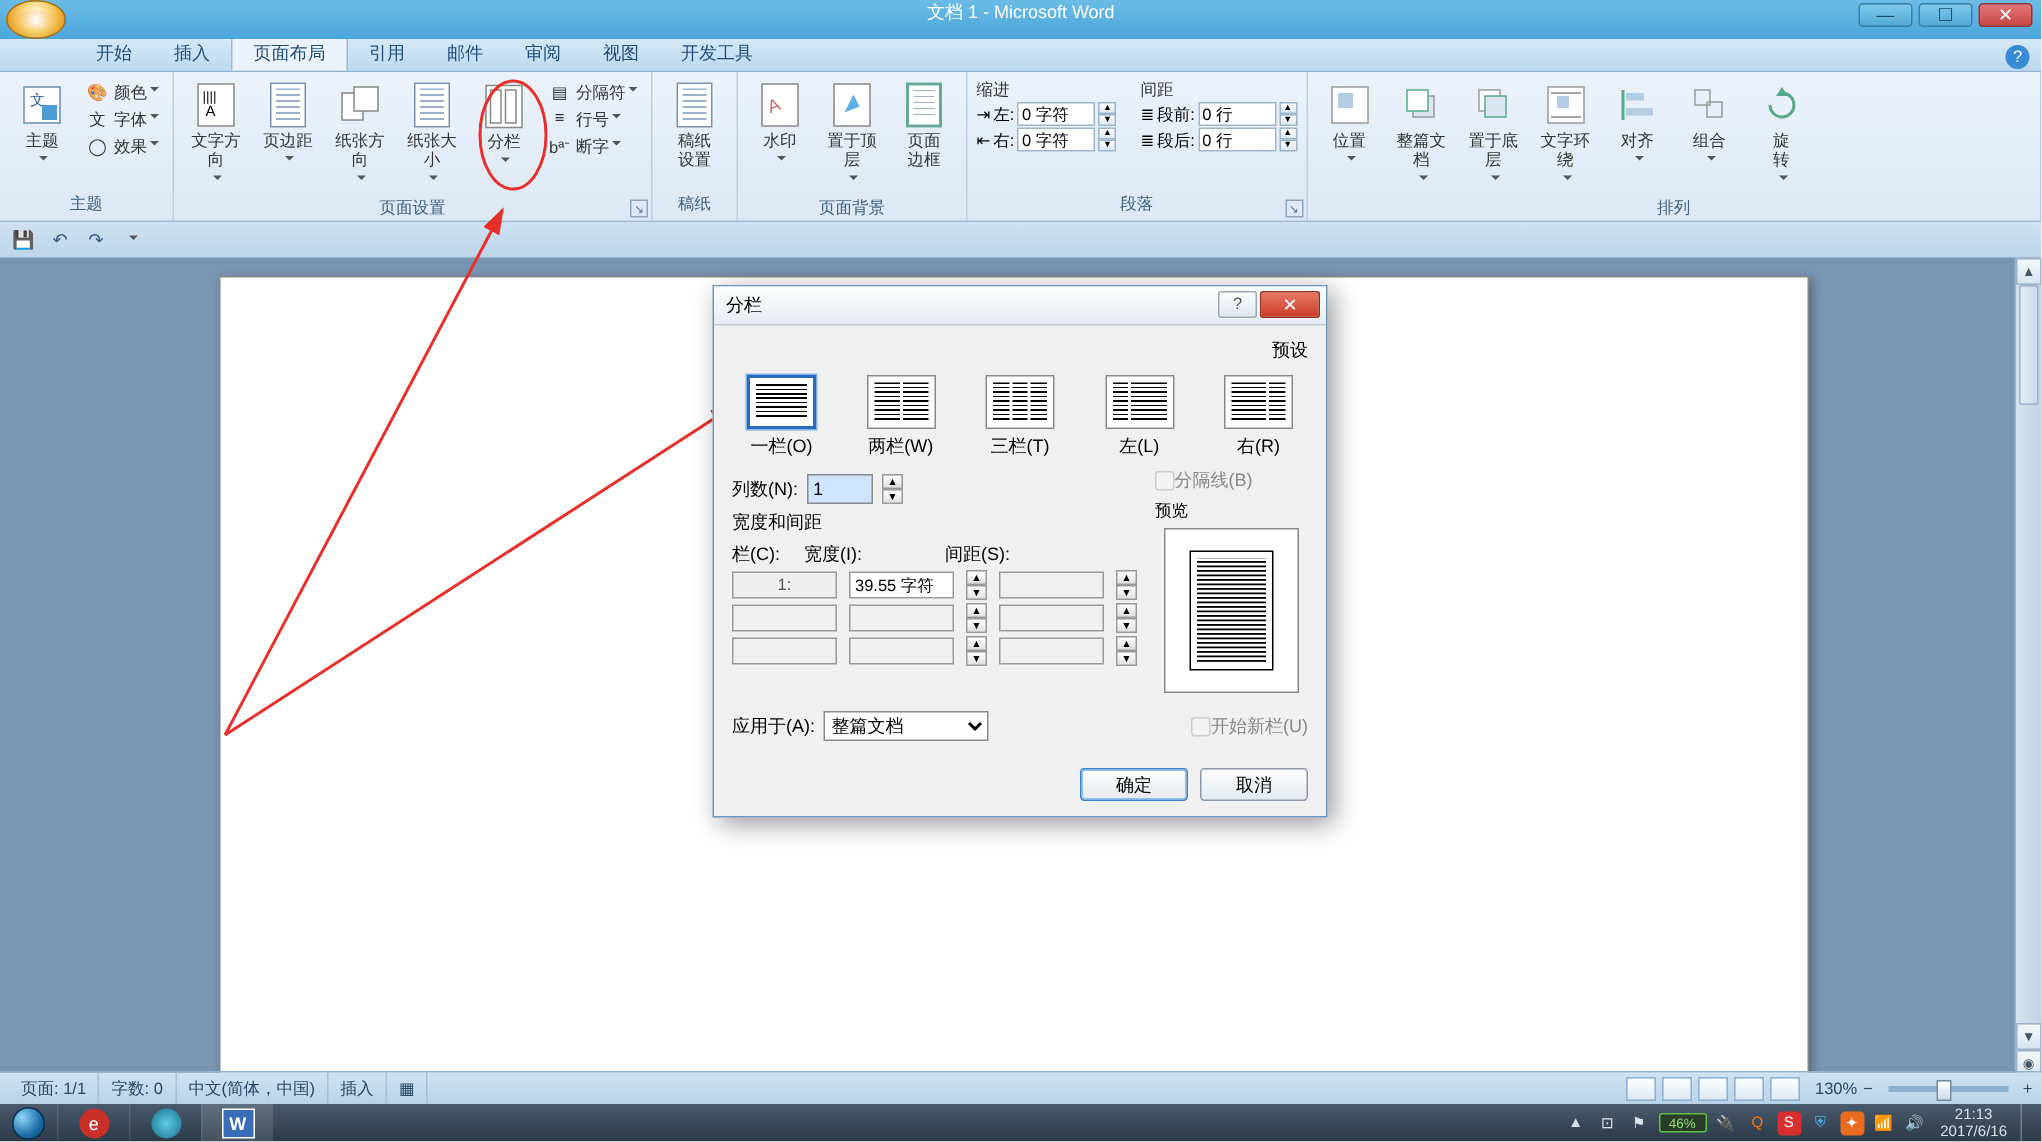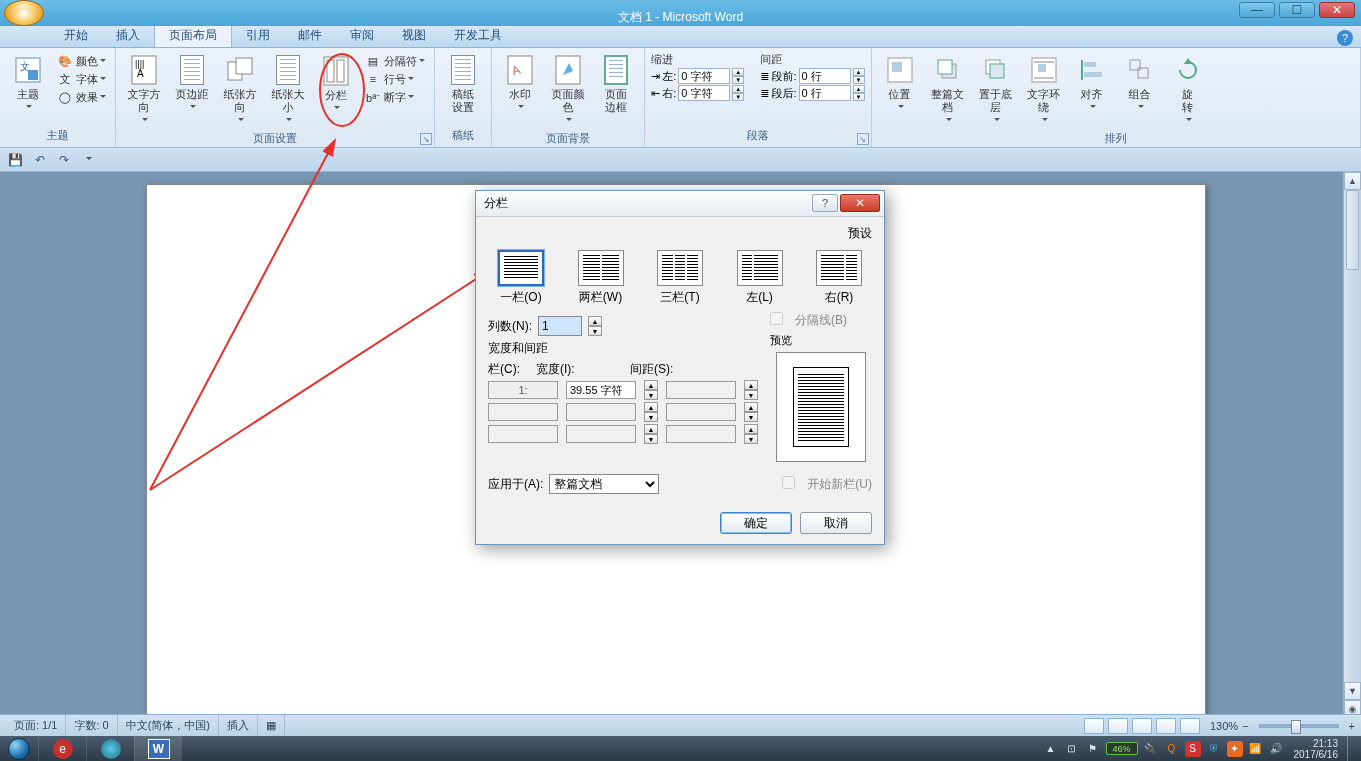--- a/index.html
+++ b/index.html
@@ -1,19 +1,19 @@
 <!DOCTYPE html>
 <html><head>
 <meta charset="utf-8">
 <style>
 * { box-sizing: border-box; margin: 0; padding: 0; font-family: "Microsoft YaHei", SimSun, Arial, sans-serif; }
 body { width: 1361px; height: 761px; background: #fff; overflow: hidden; font-size: 12px; position: relative; }
 
 
-.titlebar { height: 26px; background: linear-gradient(#6bbce6,#4aa6da); display:flex; align-items:flex-end; position:relative; }
+.titlebar { height: 26px; background: linear-gradient(#6bbce6,#4aa6da); display:flex; align-items:flex-start; position:relative; }
 .office-btn { width:40px; height:26px; background: radial-gradient(circle at 50% 40%, #fff 0%, #f8d77a 40%, #e89b1f 80%); border-radius:50%; margin:0 4px; border:1px solid #a86f0e; position:relative;}
 .office-btn::after{content:"";position:absolute;inset:6px;border-radius:50%;background:radial-gradient(circle,#fff,#f4b63a);}
 .title-text{ position:absolute; left:50%; transform:translateX(-50%); color:#fff; font-size:12px;}
 .win-ctrls{ position:absolute; right:6px; top:2px; display:flex; gap:4px;}
 .win-btn{ width:36px;height:16px;background:linear-gradient(#7ec9eb,#52a9d6);border:1px solid #3a7fa8;border-radius:3px;color:#1a4d6e;font-size:12px;display:flex;align-items:center;justify-content:center;cursor:pointer;}
 .win-btn.close{background:linear-gradient(#e27878,#c94444);border-color:#993030;color:#fff;}
 
 
 .tabs{ height:22px; background:linear-gradient(#d4e8f7,#bcd9ef); display:flex; align-items:flex-end; padding-left:50px; border-bottom:1px solid #8db4d4;}
 .tab{ padding:3px 14px; font-size:12px; color:#1f4e79; cursor:pointer;}
@@ -60,21 +60,21 @@
 .zoom-slider::after{content:"";position:absolute;left:40%;top:-4px;width:8px;height:12px;background:linear-gradient(#fff,#c8dae8);border:1px solid #789;}
 
 
 .taskbar{ position:absolute; bottom:0; left:0; right:0; height:25px; background:linear-gradient(#4a5b6e,#2c3a48); display:flex; align-items:center;}
 .start{ width:38px;height:25px;display:flex;align-items:center;justify-content:center;}
 .start-orb{width:22px;height:22px;border-radius:50%;background:radial-gradient(circle at 30% 30%,#8fd6f7,#1c6fa8 60%,#0a4068);border:1px solid #0a3050;}
 .task-icn{ width:48px;height:25px;border-left:1px solid rgba(255,255,255,.1);display:flex;align-items:center;justify-content:center;cursor:pointer;}
 .tray{ margin-left:auto; display:flex; align-items:center; gap:5px; padding:0 6px; color:#d8e2eb; font-size:10px;}
 .tray-icn{ width:16px;height:16px;display:flex;align-items:center;justify-content:center;cursor:pointer;}
 .battery{width:32px;height:13px;border:1px solid #5fbf4a;border-radius:2px;background:#2a3b2a;color:#8fe070;font-size:9px;display:flex;align-items:center;justify-content:center;}
-.clock{ text-align:right; line-height:11px; padding:0 4px;}
+.clock{ text-align:center; line-height:11px; padding:0 4px;}
 
 
 .dialog{ position:absolute; left:475px; top:190px; width:410px; background:#f0f0f0; border:1px solid #6a96bf; box-shadow:4px 4px 16px rgba(0,0,0,.4); font-size:12px;}
 .dlg-title{ height:26px; background:linear-gradient(#fdfefe,#e6ecf2); border-bottom:1px solid #c0c8d0; display:flex; align-items:center; padding:0 8px; position:relative;}
 .dlg-ctrls{position:absolute;right:4px;top:3px;display:flex;}
 .dlg-hbtn{width:26px;height:18px;border:1px solid #a1a8b3;background:linear-gradient(#fbfdff,#dfe6ed);border-radius:2px;display:flex;align-items:center;justify-content:center;font-size:11px;color:#555;cursor:pointer;margin-left:2px;}
 .dlg-close{width:40px;height:18px;background:linear-gradient(#ea7766,#c93d27);border:1px solid #962e1e;border-radius:2px;color:#fff;display:flex;align-items:center;justify-content:center;cursor:pointer;margin-left:2px;}
 .dlg-body{ padding:8px 12px;}
 .presets{ display:flex; justify-content:space-between; padding:4px 8px;}
 .preset{ display:flex; flex-direction:column; align-items:center; cursor:pointer; padding:2px;}
@@ -85,21 +85,21 @@
 .dlg-row label{ white-space:nowrap;}
 .num-input{ width:44px;height:20px;border:1px solid #888;padding:0 3px;font-size:12px;}
 .spin2{display:inline-flex;flex-direction:column;}
 .spin2 div{width:14px;height:10px;border:1px solid #999;background:linear-gradient(#fff,#e0e0e0);font-size:7px;display:flex;align-items:center;justify-content:center;cursor:pointer;}
 .wd-table{ margin:4px 0;}
 .wd-table .hrow,.wd-table .drow{display:flex;gap:8px;align-items:center;margin:2px 0;}
 .wd-table input{width:70px;height:18px;border:1px solid #999;font-size:11px;padding:0 3px;}
 .wd-col1{width:40px;}
 .preview-box{ width:90px;height:110px;border:1px solid #888;background:#fff;margin:4px auto;display:flex;align-items:center;justify-content:center;}
 .preview-pg{ width:56px; height:80px; border:1px solid #000; background:repeating-linear-gradient(#000,#000 1px,#fff 1px,#fff 3px); background-size:100% 3px; background-clip:content-box; padding:4px;}
-.chk{display:flex;align-items:flex-start;gap:12px;}
+.chk{display:flex;align-items:center;gap:0;}
 .chk input{width:13px;height:13px;}
 .dlg-sel{ width:110px;height:20px;border:1px solid #888;background:#fff;font-size:12px;}
 .dlg-btns{ display:flex; justify-content:flex-end; gap:8px; padding:6px 12px 10px;}
 .dlg-btn{ width:72px;height:22px;border:1px solid #8a98a8;background:linear-gradient(#fdfefe,#e4eaf0);border-radius:3px;font-size:12px;cursor:pointer;}
 .dlg-btn.primary{ border:1px solid #3b80c9; box-shadow:0 0 0 1px #8fc0ee inset;}
 
 
 svg.anno{position:absolute;pointer-events:none;}
 
 
@@ -262,21 +262,21 @@
           <span>水印</span>
           <span class="drop-ar"></span>
         </div>
       <div class="big-btn">
           <div class="big-icn">
             <svg width="26" height="30">
               <rect x="1" y="1" width="24" height="28" fill="#fff" stroke="#888"></rect>
               <path d="M8 20 L14 8 L18 16 Z" fill="#5ab0e0"></path>
             </svg>
           </div>
-          <span>页面颜色</span>
+          <span>置于顶层</span>
           <span class="drop-ar"></span>
         </div>
       <div class="big-btn">
           <div class="big-icn">
             <div class="icn-page" style="border:2px solid #6a9;"></div>
           </div>
           <span style="white-space:pre-line;">页面
 边框</span>
         </div>
     </div>

